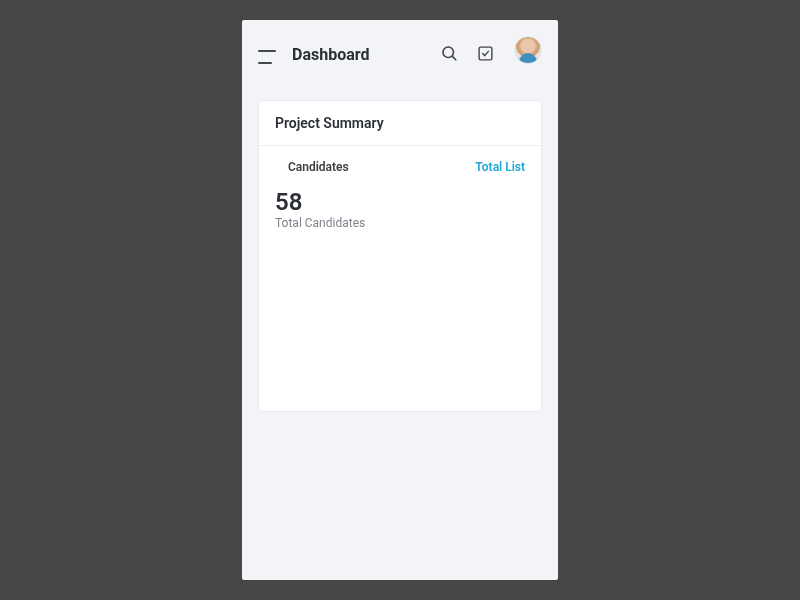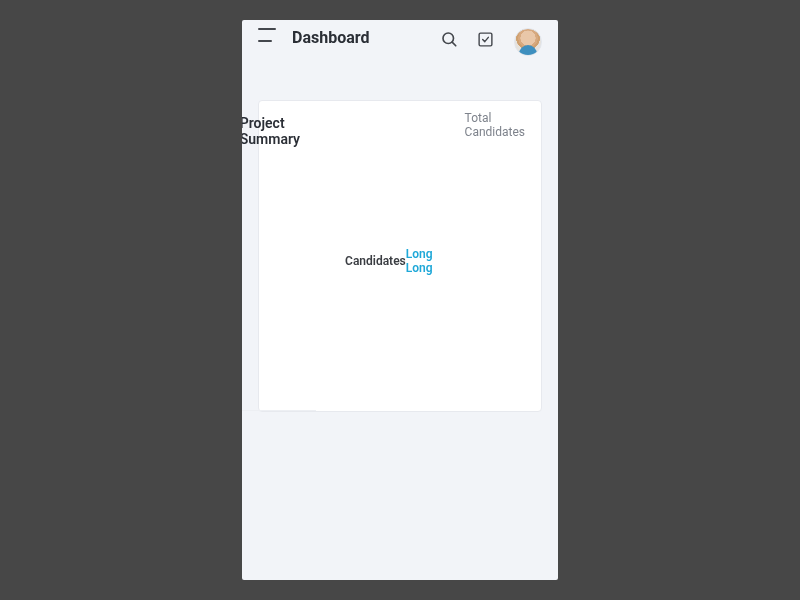--- a/index.html
+++ b/index.html
@@ -23,22 +23,22 @@
       height: 560px;
       background: #f2f4f8;
       border-radius: 2px;
       display: flex;
       flex-direction: column;
       overflow: hidden;
     }
     .topbar {
       height: 60px;
       display: flex;
-      align-items: flex-start;
-      padding: 8px 16px;
+      align-items: flex-end;
+      padding: 16px 16px;
       gap: 14px;
     }
     .hamburger {
       width: 20px;
       height: 14px;
       display: flex;
       flex-direction: column;
       justify-content: space-between;
       cursor: pointer;
     }
@@ -84,23 +84,22 @@
       height:14px;
       background:#3e8fbf;
       border-radius: 10px 10px 0 0;
     }
     .card {
       margin: 20px 16px 0 16px;
       background: #ffffff;
       border: 1px solid #e7e9ee;
       border-radius: 4px;
       display: flex;
-      flex-direction: row;
+      flex-direction: column;
       height: 312px;
-      justify-content: flex-end;
     }
     .card-header {
       padding: 14px 16px;
       border-bottom: 1px solid #edeff3;
     }
     .card-title {
       font-size: 14px;
       font-weight: 600;
       color: #2b2f36;
     }
@@ -161,19 +160,20 @@
     </div>
     <div class="avatar"></div>
   </div>
 
   <div class="card">
     <div class="card-header">
       <div class="card-title">Project Summary</div>
     </div>
     <div class="card-subheader">
       <div class="subheader-label">Candidates</div>
-      <div class="subheader-link">Long Long</div>
+      <div class="subheader-link">Total List</div>
     </div>
     <div class="stat-block">
+      <div class="stat-value">58</div>
       <div class="stat-label">Total Candidates</div>
     </div>
   </div>
 </div>
 
 </body></html>

